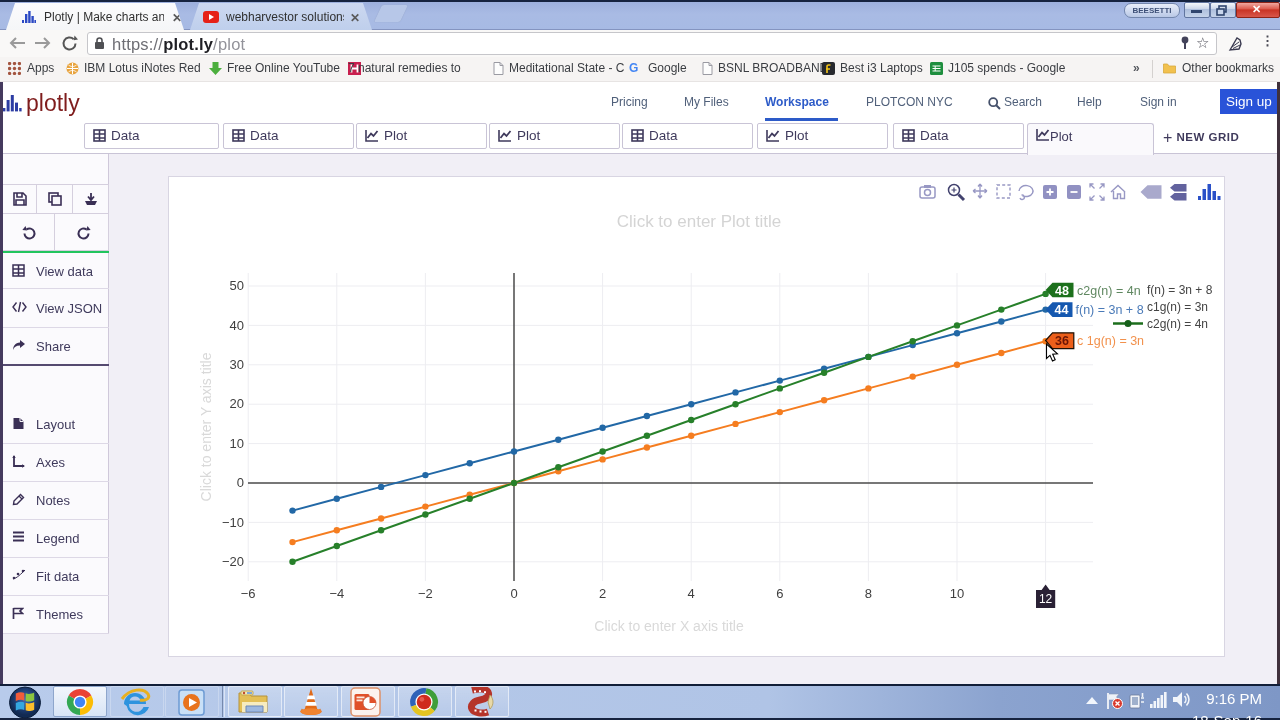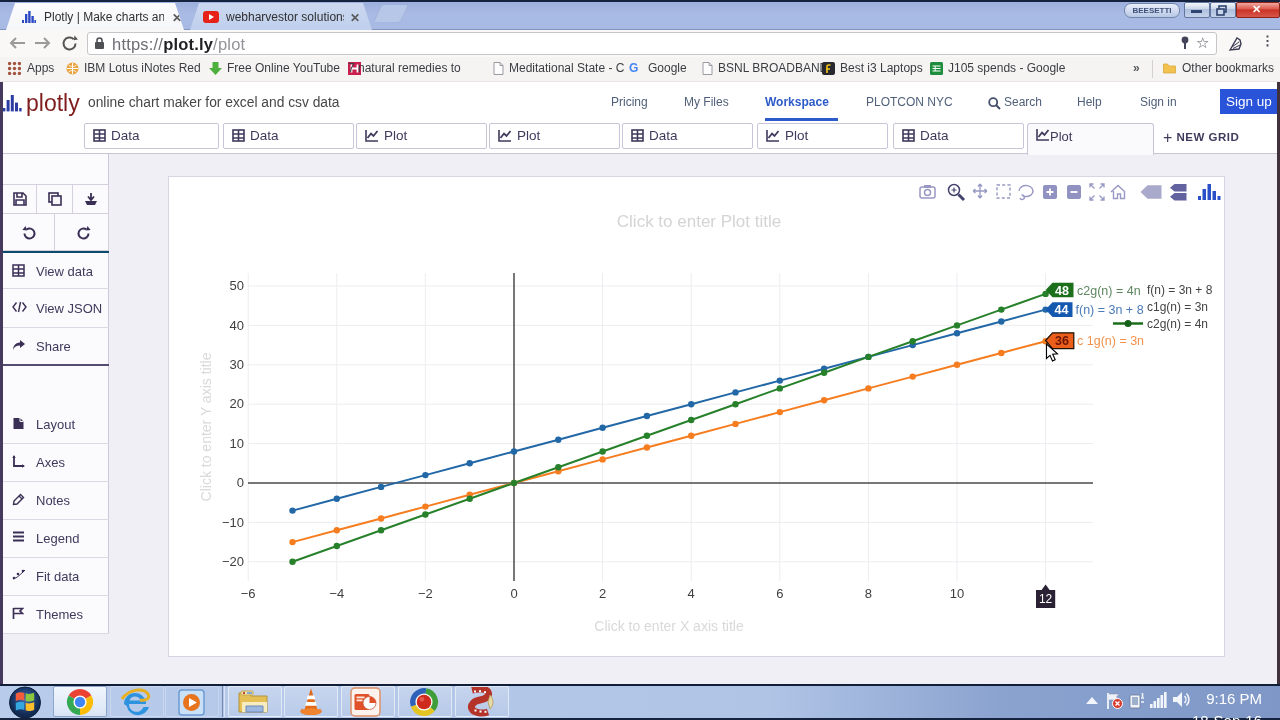--- a/index.html
+++ b/index.html
@@ -197,21 +197,20 @@
     <svg class="abs" style="left:3px;top:12px" width="19" height="18" viewBox="0 0 19 18">
           <g fill="#2c3ca3">
             <rect x="0" y="14" width="2.4" height="3.4"></rect>
             <rect x="3.6" y="6" width="3" height="11.4"></rect>
             <rect x="7.8" y="1" width="3" height="16.4"></rect>
             <rect x="12" y="8.6" width="3" height="8.8"></rect>
             <rect x="16.2" y="14" width="2.4" height="3.4"></rect>
           </g>
         </svg>
     <div id="logotxt">plotly</div>
-    <div id="tagline">online chart maker for excel and csv data</div>
     <div class="nav" style="left:611px;">Pricing</div>
     <div class="nav" style="left:684px;">My Files</div>
     <div class="nav" style="left:765px;color:#2d5bc8;font-weight:bold;">Workspace</div>
     <div class="abs" style="left:765px;top:36px;width:73px;height:2.5px;background:#2d5bc8;"></div>
     <div class="nav" style="left:866px;">PLOTCON NYC</div>
     <svg class="abs" style="left:988px;top:15px" width="13" height="13" viewBox="0 0 13 13">
           <circle cx="5.2" cy="5.2" r="4" stroke="#44506a" stroke-width="1.8" fill="none"></circle>
           <path d="M8.2 8.2 L12 12" stroke="#44506a" stroke-width="2"></path>
         </svg>
     <div class="nav" style="left:1004px;">Search</div>
@@ -275,21 +274,21 @@
             <path d="M1 9 L3 13 H11 L13 9" fill="#3a2f55"></path>
           </svg></div>
     <div class="sbtn" style="left:2px;top:59px;width:53px;height:38px;"><svg style="margin:12px 0 0 19px" width="15" height="15" viewBox="0 0 15 15">
             <path d="M2.5 7.5 a5 5 0 1 0 2 -4" stroke="#3a2f55" stroke-width="2" fill="none"></path>
             <path d="M3.5 0 L5 4.6 L0.4 4 Z" fill="#3a2f55"></path>
           </svg></div>
     <div class="sbtn" style="left:54px;top:59px;width:55px;height:38px;"><svg style="margin:12px 0 0 21px" width="15" height="15" viewBox="0 0 15 15">
             <path d="M12.5 7.5 a5 5 0 1 1 -2 -4" stroke="#3a2f55" stroke-width="2" fill="none"></path>
             <path d="M11.5 0 L10 4.6 L14.6 4 Z" fill="#3a2f55"></path>
           </svg></div>
-    <div class="sitem" style="top:97px;border-top:2px solid #0c4a6e;text-align:center;">
+    <div class="sitem" style="top:97px;border-top:2px solid #22c55e;text-align:center;">
           <svg width="13" height="13" viewBox="0 0 13 13">
             <g stroke="#3a2f55" stroke-width="1.5" fill="none">
               <rect x="1" y="1" width="11" height="11"></rect>
               <path d="M1 5 h11 M1 9 h11 M6.5 1 v11"></path>
             </g>
           </svg>
           <span>View data</span>
         </div>
     <div class="sitem" style="top:136px;">
           <svg width="15" height="12" viewBox="0 0 15 12">

